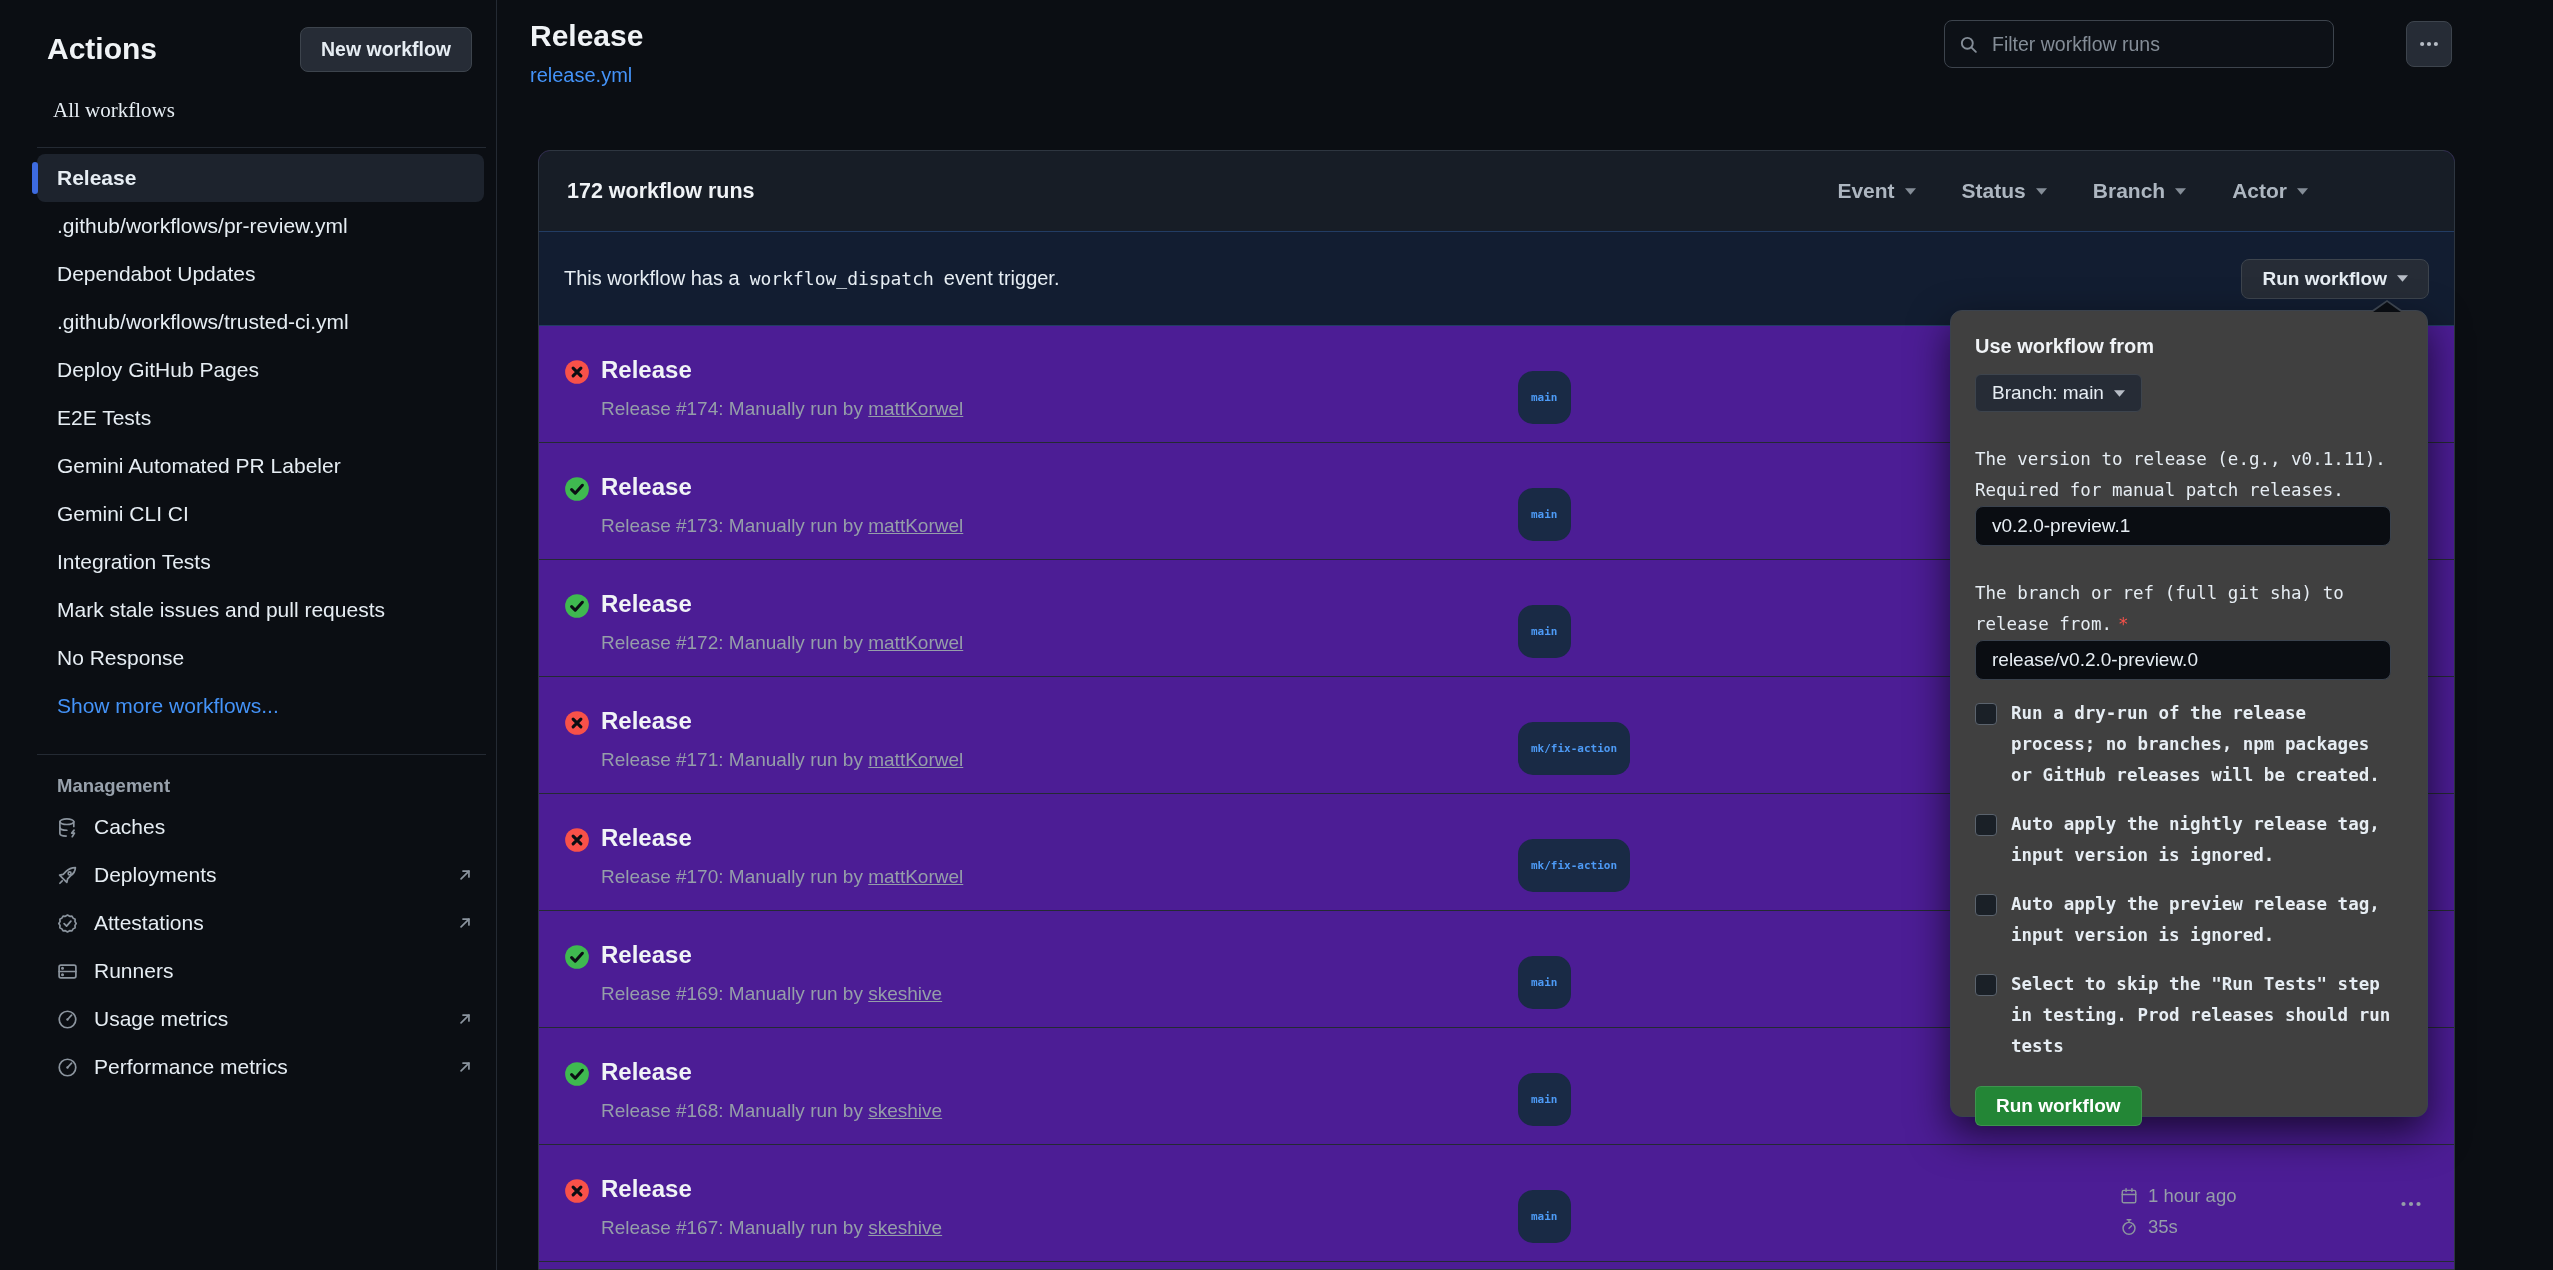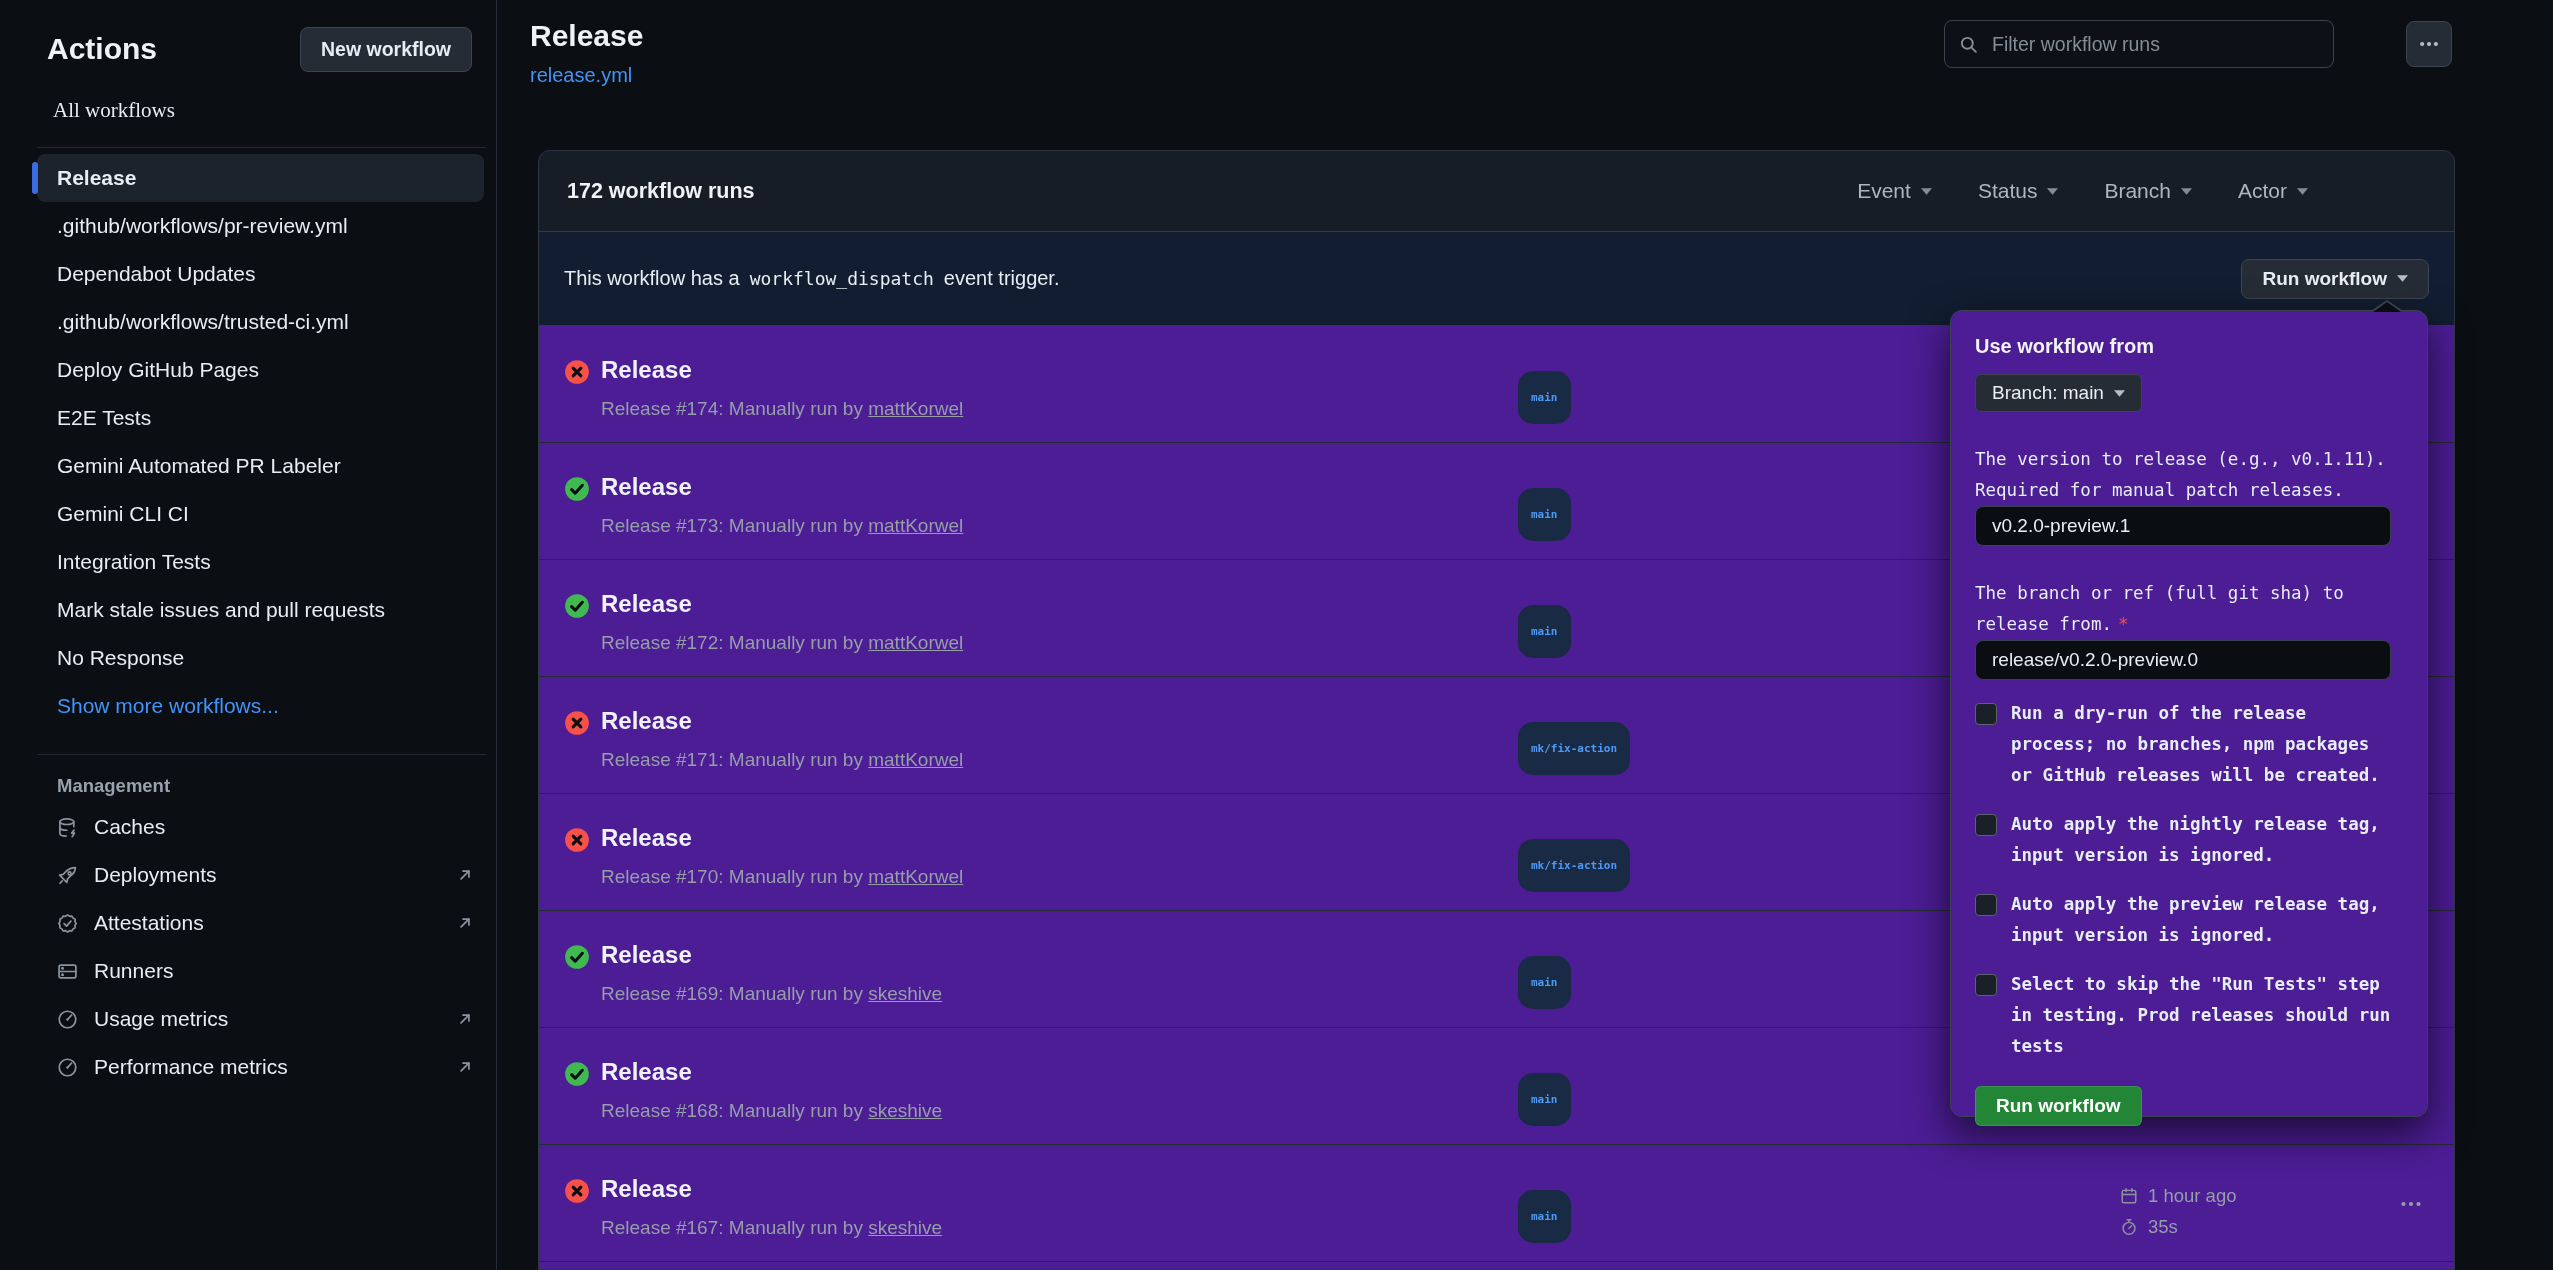--- a/index.html
+++ b/index.html
@@ -40,41 +40,41 @@
   .filter-wrap input::placeholder{color:#848d97;}
   .kebab-btn{position:absolute;left:1909px;top:21px;width:46px;height:46px;border-radius:8px;background:#262c36;
              border:1px solid #3d444d;display:flex;align-items:center;justify-content:center;box-sizing:border-box;cursor:pointer;}
 
   
   .runs-panel{position:absolute;left:41px;top:150px;width:1917px;height:1120px;box-sizing:border-box;
               border:1px solid #2e3640;border-radius:12px 12px 0 0;overflow:hidden;background:#4c1d95;}
   .panel-header{height:80px;display:flex;align-items:center;background:#171d26;padding:0 28px;box-sizing:border-box;}
   .count{font-size:21.5px;font-weight:bold;color:#f0f3f6;}
   .filters{margin-left:auto;display:flex;gap:46px;padding-right:118px;}
-  .filter{display:flex;align-items:center;gap:10px;font-size:21px;color:#adb6c0;cursor:pointer;}
+  .filter{display:flex;align-items:center;gap:10px;font-size:21px;color:#adb6c0;cursor:pointer;font-weight:bold;}
   .filter .caret{color:#848d97;}
   .banner{height:95px;background:#121d31;border-top:1px solid #223c63;border-bottom:1px solid #223c63;
           display:flex;align-items:center;padding:0 25px;box-sizing:border-box;font-size:20px;color:#e6edf3;}
   .banner code{font-family:"DejaVu Sans Mono","Liberation Mono",monospace;font-size:18px;margin:0 10px;}
   .banner .btn{margin-left:auto;height:40px;gap:10px;font-weight:600;font-size:19px;}
   .run-row{position:relative;height:117px;border-bottom:1px solid #242a33;box-sizing:border-box;}
   .run-status{position:absolute;left:25px;top:33px;}
   .rtitle{position:absolute;left:62px;top:30px;font-size:24px;font-weight:bold;color:#f0f3f6;cursor:pointer;}
   .rdesc{position:absolute;left:62px;top:72px;font-size:19px;color:#959ea9;}
   .rdesc a{color:#959ea9;text-decoration:underline;cursor:pointer;}
   .chip{position:absolute;left:979px;top:45px;height:29px;display:inline-flex;align-items:center;padding:12px 13px;
         border-radius:15px;background:#192a45;color:#4d9af5;font-size:11px;
         font-family:"DejaVu Sans Mono","Liberation Mono",monospace;cursor:pointer;font-weight:bold;}
   .rmeta{position:absolute;left:1581px;top:38px;font-size:18.5px;color:#959ea9;}
   .rmeta .mline{display:flex;align-items:center;gap:10px;height:26px;margin-bottom:5px;}
   .rkebab{position:absolute;left:1852px;top:44px;width:40px;height:30px;display:flex;align-items:center;justify-content:center;cursor:pointer;}
 
   
   .dispatch{position:absolute;left:1453px;top:310px;width:478px;height:807px;box-sizing:border-box;z-index:5;
-            background:#4c1d95;border:1px solid #3a424d;border-radius:12px;box-shadow:0 16px 40px rgba(0,0,0,.65);
+            background:#404040;border:1px solid #3a424d;border-radius:12px;box-shadow:0 16px 40px rgba(0,0,0,.65);
             padding:22px 36px 0 24px;}
   .dispatch::before{content:'';position:absolute;left:420px;top:-11px;border-left:16px solid transparent;
                     border-right:16px solid transparent;border-bottom:11px solid #3a424d;}
   .dispatch::after{content:'';position:absolute;left:422px;top:-9px;border-left:14px solid transparent;
                    border-right:14px solid transparent;border-bottom:10px solid #0a0d12;}
   .dp-title{font-size:20px;font-weight:600;color:#f0f3f6;margin:0 0 14px 0;line-height:27px;}
   .branch-btn{height:38px;padding:0 16px;font-size:19px;font-weight:normal;gap:10px;border-radius:6px;}
   .mono-desc{margin-top:32px;font-family:"DejaVu Sans Mono","Liberation Mono",monospace;font-weight:normal;
              font-size:17.5px;line-height:31px;color:#e6edf3;}
   .req{color:#f85149;margin-left:6px;}

